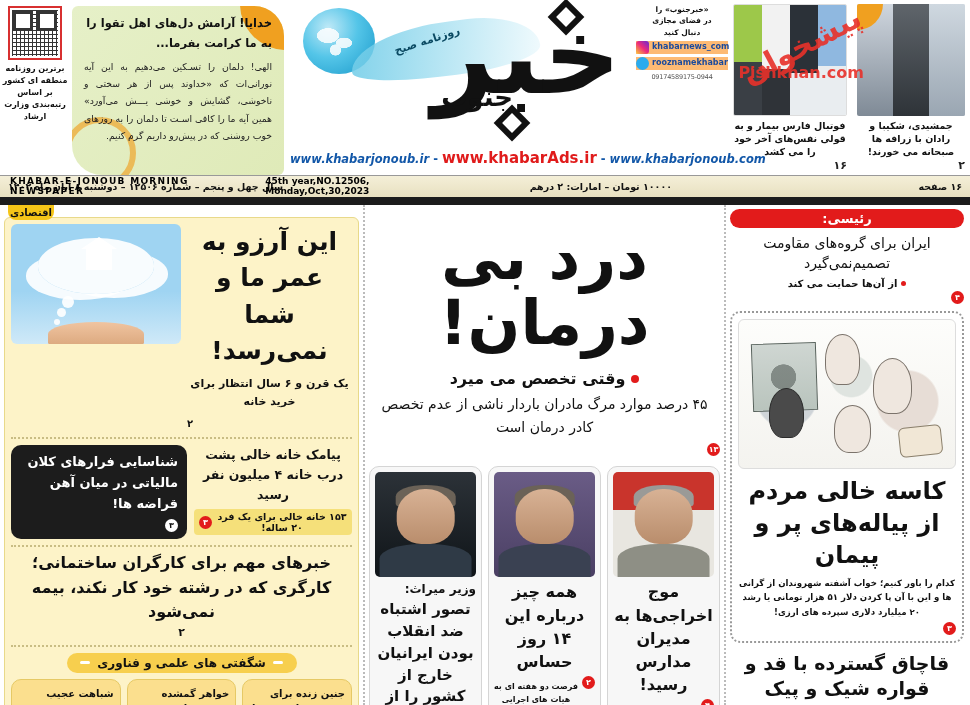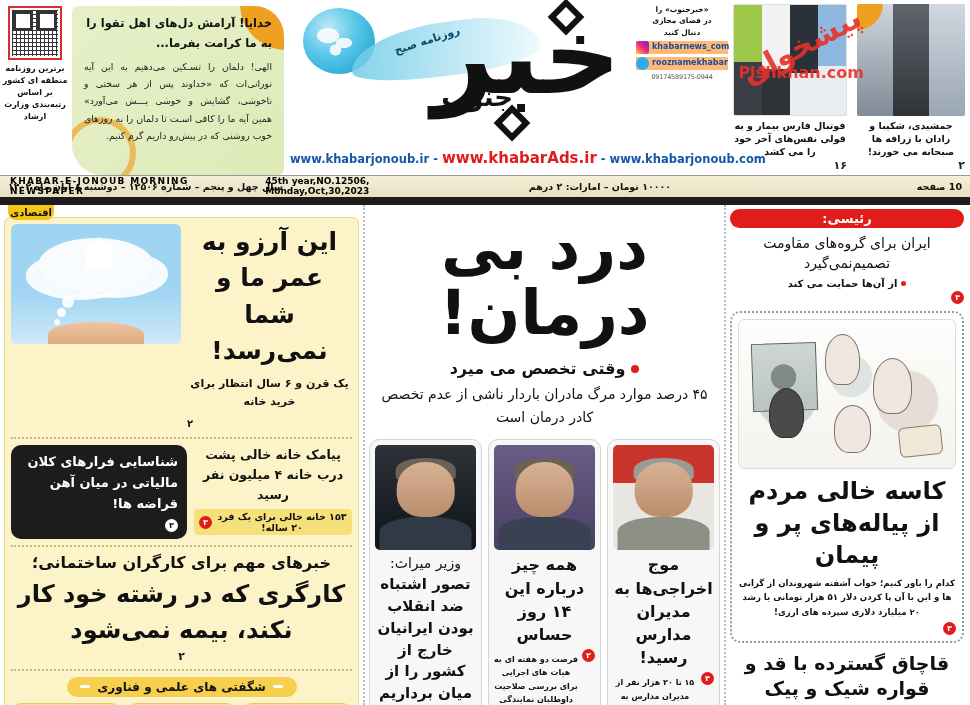--- a/index.html
+++ b/index.html
@@ -103,21 +103,21 @@
   }
   .dia { position: absolute; width: 26px; height: 26px; background:#111; transform: rotate(45deg); }
   .dia::after { content:""; position:absolute; left:6px; top:6px; width:14px; height:14px; background:#fff; transform: none; }
   .dia-top { right: 46px; top: 4px; }
   .dia-bot { right: 100px; top: 110px; }
 
   .urls {
     position: absolute; bottom: 8px; left: 0; width: 100%; text-align: center;
     direction: ltr; font-size: 11.5px; font-weight: bold; white-space: nowrap;
   }
-  .u-blue { color: #1257a8; }
+  .u-blue { color: #1257a8; font-style: italic; }
   .u-red { color: #e01b1b; font-size: 15px; }
   .u-sep { color: #1257a8; }
 
   .mh-right { width: 290px; position: relative; display: flex; gap: 4px; padding: 6px 6px 0 2px; }
   .qr-col { width: 66px; text-align: center; direction: rtl; }
   .qr-box {
     width: 54px; height: 54px; margin: 0 auto; border: 2px solid #d83030; padding: 2px;
     background: #fff; position: relative;
   }
   .qr-inner {
@@ -159,21 +159,21 @@
   .ib-en { direction: ltr; font-weight: bold; font-size: 9px; }
   .ib-pad { direction: ltr; font-weight: bold; font-size: 9px; letter-spacing: 1.3px; }
   .ib-fa { direction: rtl; font-weight: bold; font-size: 9.5px; }
   .infobar .sp { flex: 1; }
   .blackbar { width: 970px; height: 8px; background: #1c1c1c; }
 
   
   .body { display: flex; width: 970px; height: 500px; direction: rtl; }
 
   .col-right { width: 244px; padding: 4px 6px 0 4px; position: relative; }
-  .col-center { width: 363px; padding: 4px 4px 0 4px; position: relative;
+  .col-center { width: 363px; padding: 14px 4px 0 4px; position: relative;
     border-left: 2px dotted #bbb; border-right: 2px dotted #bbb; }
   .col-left { width: 363px; padding: 2px 4px 0 4px; position: relative; }
 
   
   .redlabel {
     background:#e21b1b; color:#fff; font-weight:bold; font-size:13px;
     border-radius: 12px; padding: 2px 0; text-align:center; width: 100%;
   }
   .rc-head {
     font-size: 14px; font-weight: normal; color:#111; line-height:1.45;
@@ -266,21 +266,21 @@
   }
   .sh-a { background:#2f3a46; }
   .sh-b { background:#3a4152; }
   .sh-c { background:#8e8f85; }
   .hair {
     position:absolute; left:50%; top:12%; transform:translateX(-50%);
     width:60%; height:22%; border-radius:50% 50% 18% 18%; background:#6b6257;
   }
   .hair-g { background:#9a9a97; }
 
-  .c3-kicker { font-size:14px; font-weight:normal; color:#111; margin-top:5px; text-align:center; direction:rtl;}
+  .c3-kicker { font-size:12px; font-weight:bold; color:#111; margin-top:5px; text-align:right; direction:rtl;}
   .c3-title { font-size:16px; font-weight:bold; color:#111; line-height:1.45; margin-top:3px; direction:rtl;}
   .c3-title.sm { font-size:15px; }
   .c3-deck { font-size:8px; color:#111; line-height:1.65; margin-top:4px; font-weight:bold; direction:rtl;}
   .c3-row { display:flex; align-items:flex-start; gap:4px; margin-top:3px; }
 
   
   .econ-label {
     position:absolute; left:8px; top:0px; background:#f5c518; color:#111;
     font-size:10px; font-weight:bold; padding:2px 2px; border-radius:0 0 8px 8px; z-index:5;
     direction:rtl;
@@ -330,21 +330,21 @@
   }
 
   .blackbox {
     background:#1c1c1c; border-radius:10px; padding:7px 9px; color:#fff; direction:rtl;
   }
   .blackbox-t { font-size:13px; font-weight:bold; line-height:1.6; text-align:right; }
   .blackbox-row { display:flex; margin-top:4px; }
   .pagebadge-w { background:#fff; color:#111; }
 
   .kicker-center { font-size:16px; font-weight:bold; color:#111; text-align:center; margin-top:4px; direction:rtl;}
-  .lc-head2 { font-size:24px; font-weight:bold; color:#111; text-align:center; margin-top:4px; direction:rtl; line-height:1.5;}
+  .lc-head2 { font-size:16px; font-weight:bold; color:#111; text-align:center; margin-top:4px; direction:rtl; line-height:1.5;}
   .lc-pn { text-align:center; font-size:11px; font-weight:bold; color:#111; margin-top:2px;}
 
   .sci-pill {
     margin: 5px auto 0; width: 230px; background:#f7cf4e; border-radius:12px;
     font-size:12px; font-weight:bold; color:#111; text-align:center; padding:3px 0;
     display:flex; align-items:center; justify-content:center; gap:7px; direction:rtl;
   }
   .pill-dash { width:10px; height:3px; background:#fff; border-radius:2px; }
 
   .sci-row { display:flex; gap:6px; margin-top:6px; direction:rtl; }
@@ -437,21 +437,21 @@
       <div class="qr-col">
         <div class="qr-box">
             <div class="qr-inner"></div>
           </div>
         <div class="qr-cap">برترین روزنامه منطقه ای کشور بر اساس رتبه‌بندی وزارت ارشاد</div>
       </div>
     </div>
   </div>
 
   <div class="infobar">
-    <span class="ib-fa">10 صفحه</span>
+    <span class="ib-fa">۱۶ صفحه</span>
     <span class="sp"></span>
     <span class="ib-fa">۱۰۰۰۰ تومان – امارات: ۲ درهم</span>
     <span class="sp"></span>
     <span class="ib-fa">سال چهل و پنجم – شماره ۱۲۵۰۶ – دوشنبه ۸ آبان ماه ۱۴۰۲</span>
   </div>
   <div style="position:absolute; left:0; top:175px; width:485px; height:22px; display:flex; align-items:center; padding:0 10px; font-size:9px;">
     <span class="ib-en">45th year,NO.12506, Monday,Oct,30,2023</span>
     <span class="sp" style="flex:1"></span>
     <span class="ib-pad">KHABAR-E-JONOUB MORNING NEWSPAPER</span>
   </div>
@@ -490,20 +490,23 @@
 
     </div>
 
     <div class="col-center">
       <div class="mainhead">درد بی درمان!</div>
       <div class="mh-sub">
         <span class="bullet-red" style="width:8px;height:8px"></span>
         <span>وقتی تخصص می میرد</span>
       </div>
       <div class="mh-deck">۴۵ درصد موارد مرگ مادران باردار ناشی از عدم تخصص کادر درمان است</div>
+      <div class="mh-badge-row">
+        <span class="pagebadge">۱۳</span>
+      </div>
 
       <div class="cards3">
 
         <div class="card3">
           <div class="ph c3c">
             <div class="hair hair-g"></div>
             <div class="headshot"></div>
             <div class="shoulders sh-c"></div>
           </div>
           <div class="c3-title">موج اخراجی‌ها به مدیران مدارس رسید!</div>

